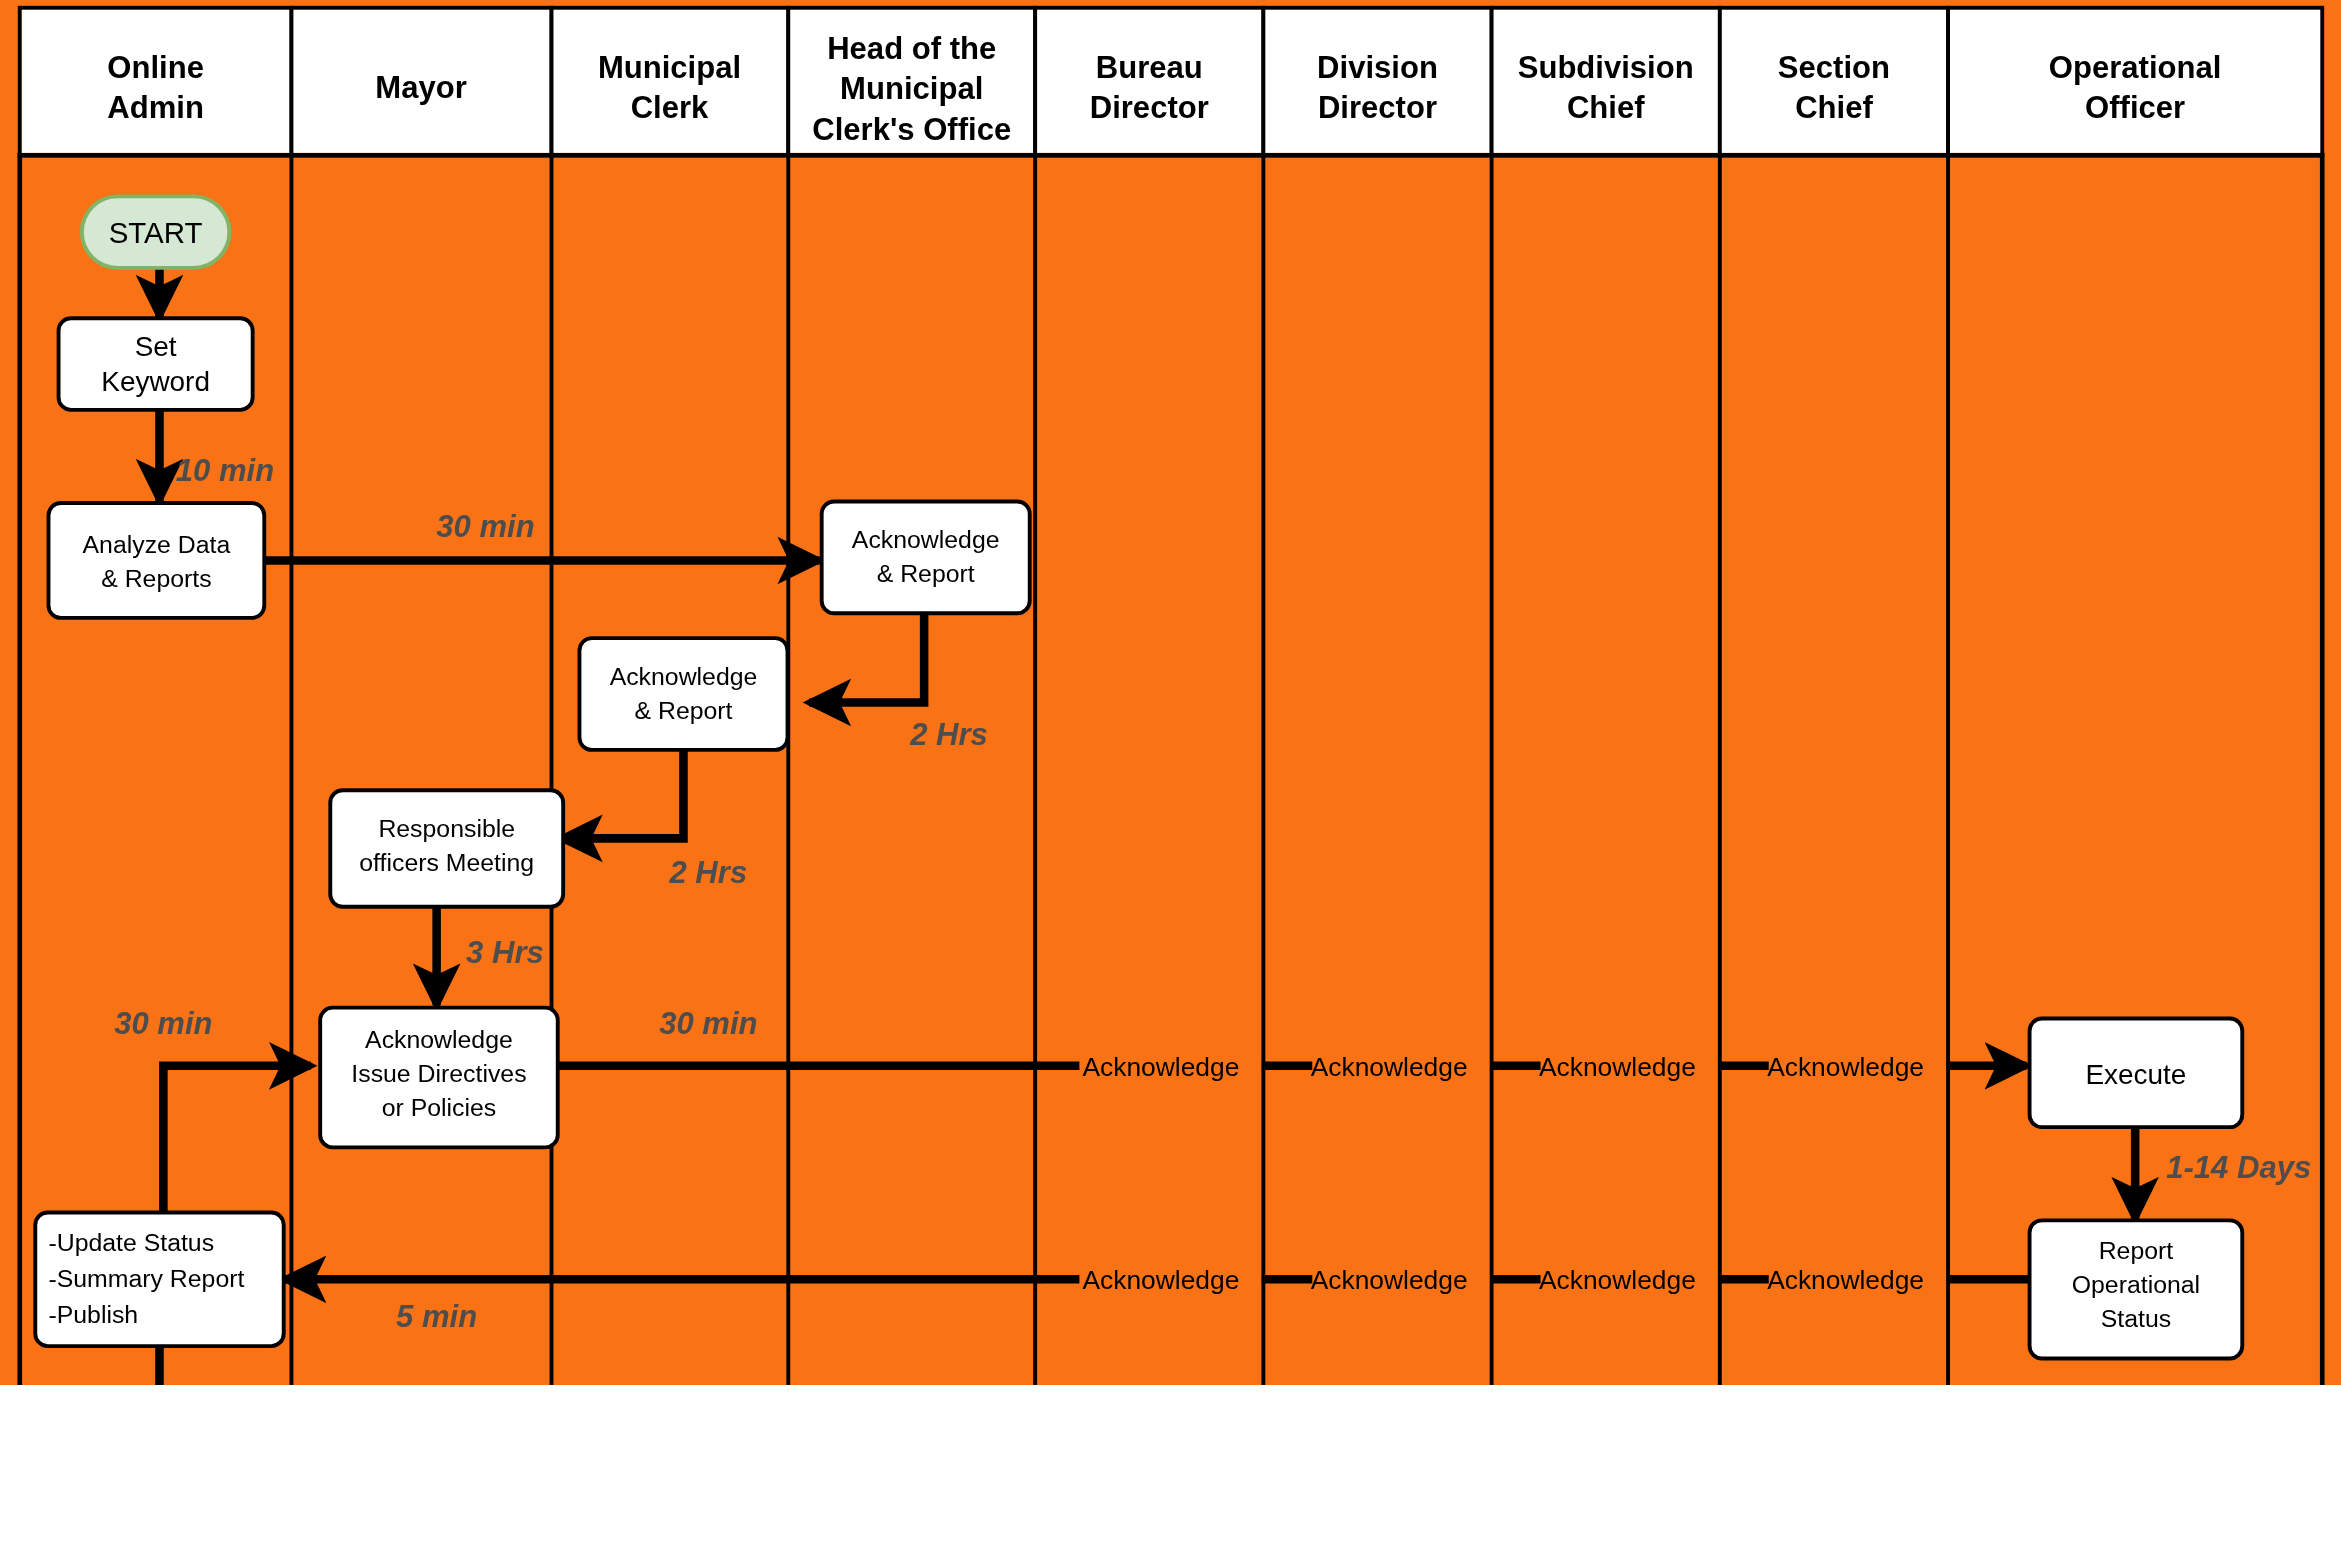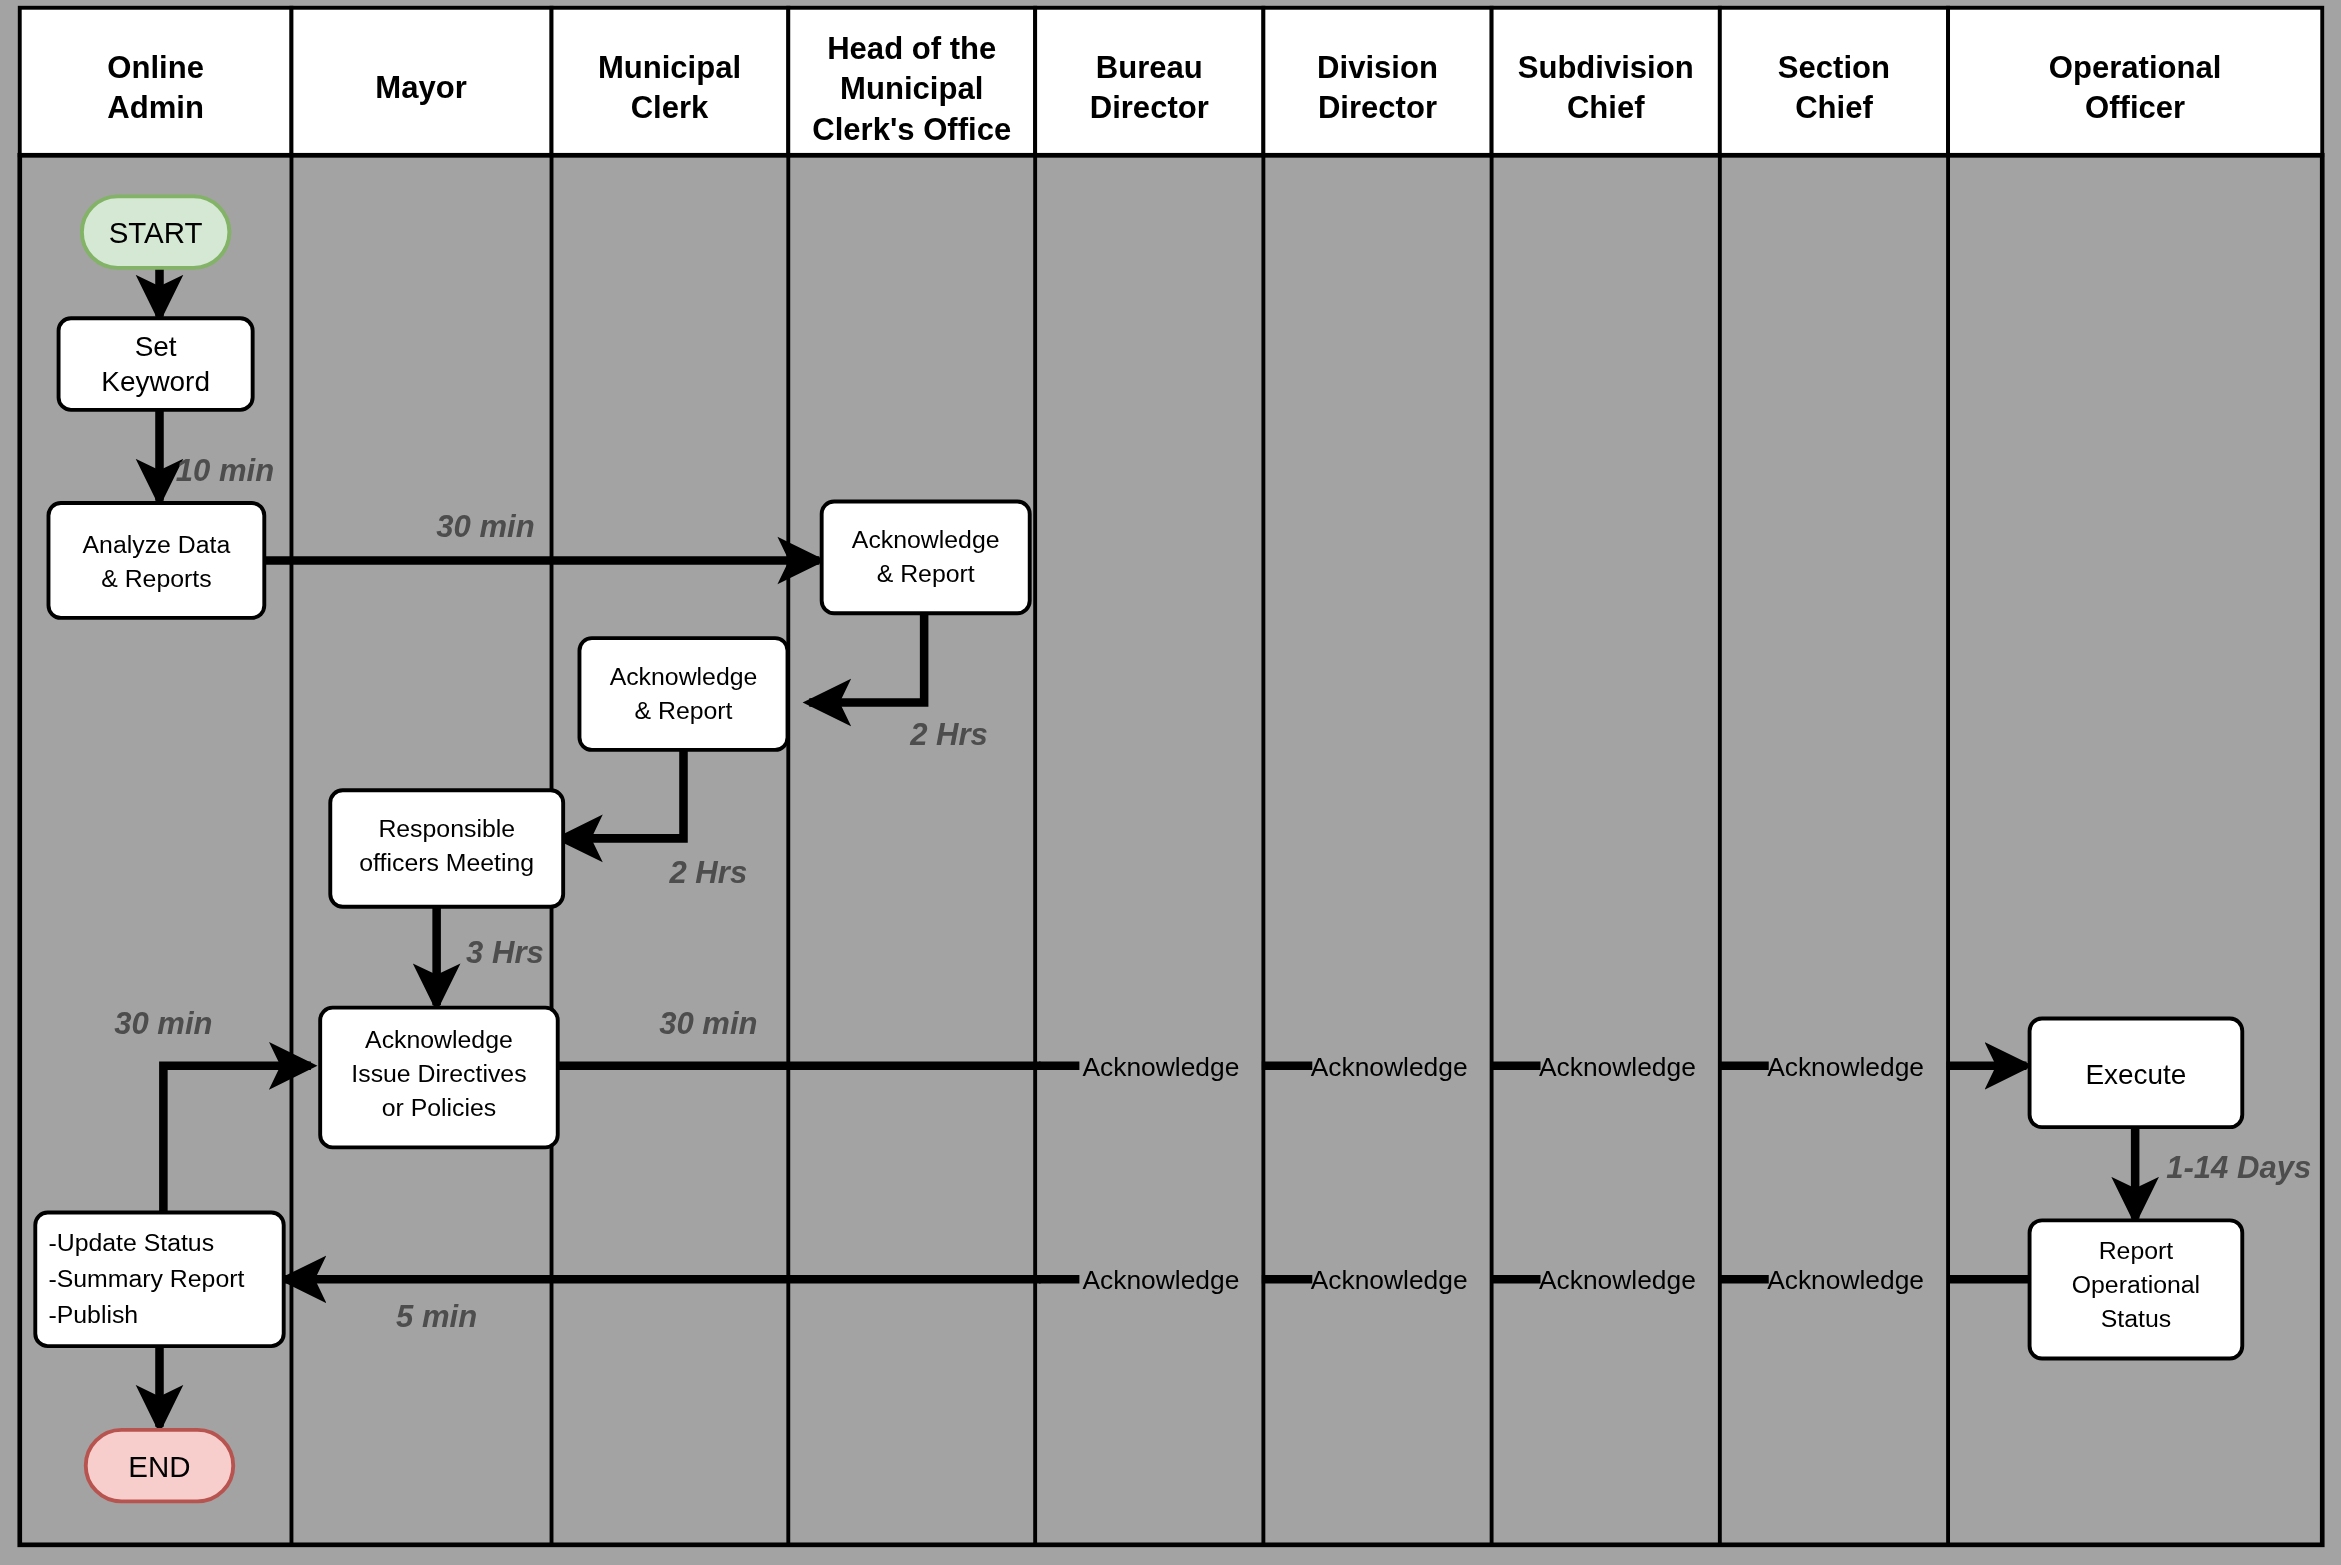--- a/index.html
+++ b/index.html
@@ -6,22 +6,22 @@
     margin: 0;
     padding: 0;
     background: #ffffff;
   }
   body {
     font-family: "Liberation Sans", sans-serif;
   }
   #canvas {
     position: relative;
     width: 2342px;
-    height: 1565px;
-    background: #a3a3a3;
+    height: 1385px;
+    background: #f97316;
     overflow: hidden;
   }
   svg#diagram {
     position: absolute;
     top: 0;
     left: 0;
     width: 2342px;
     height: 1565px;
   }
   .lane-header-text {

